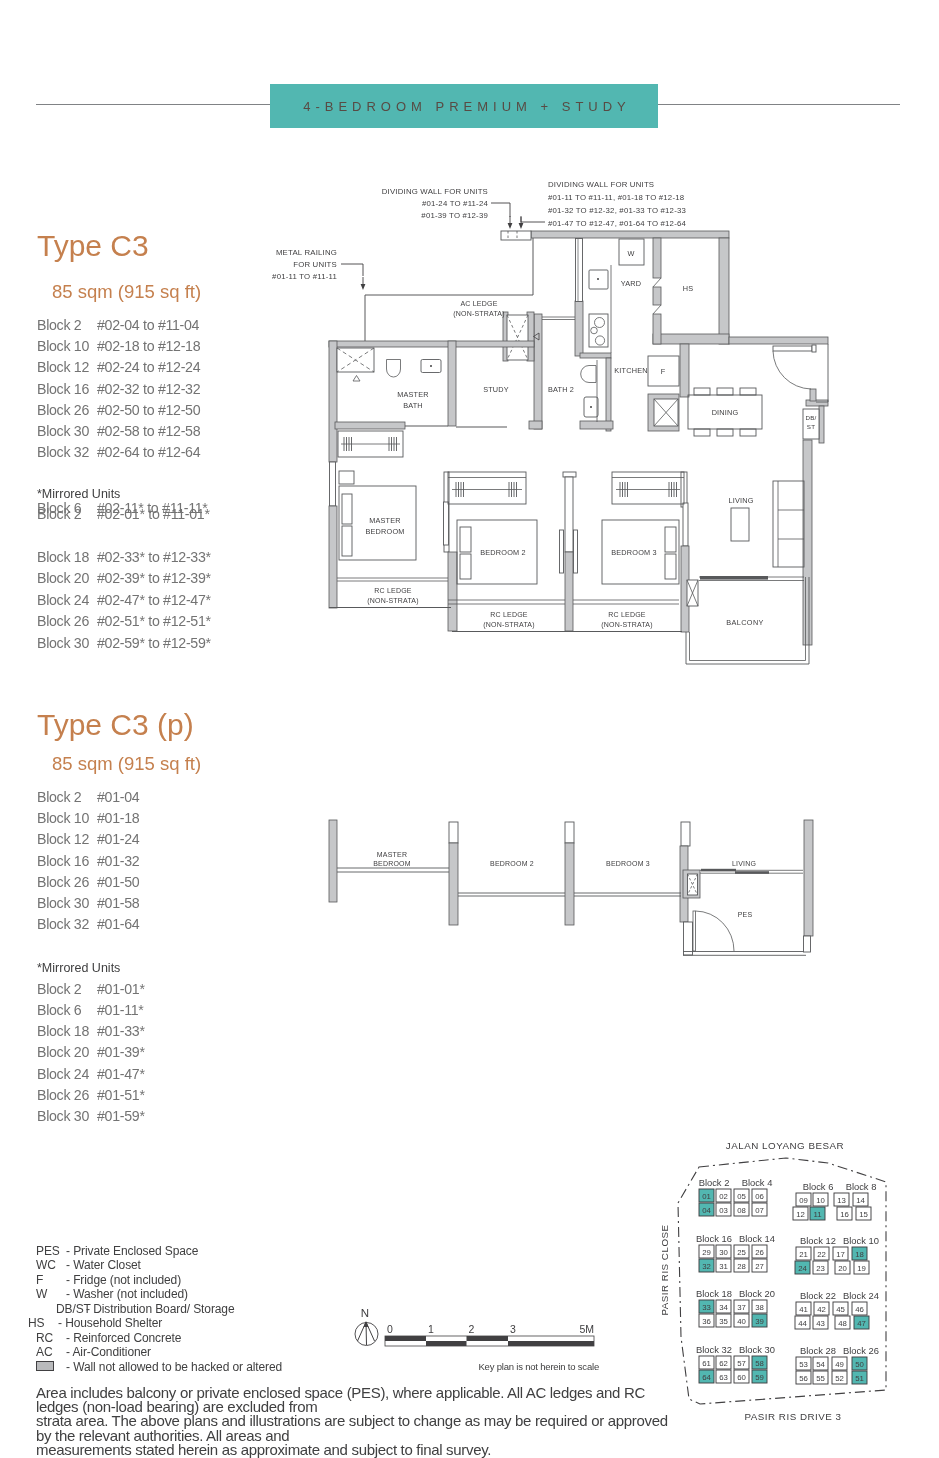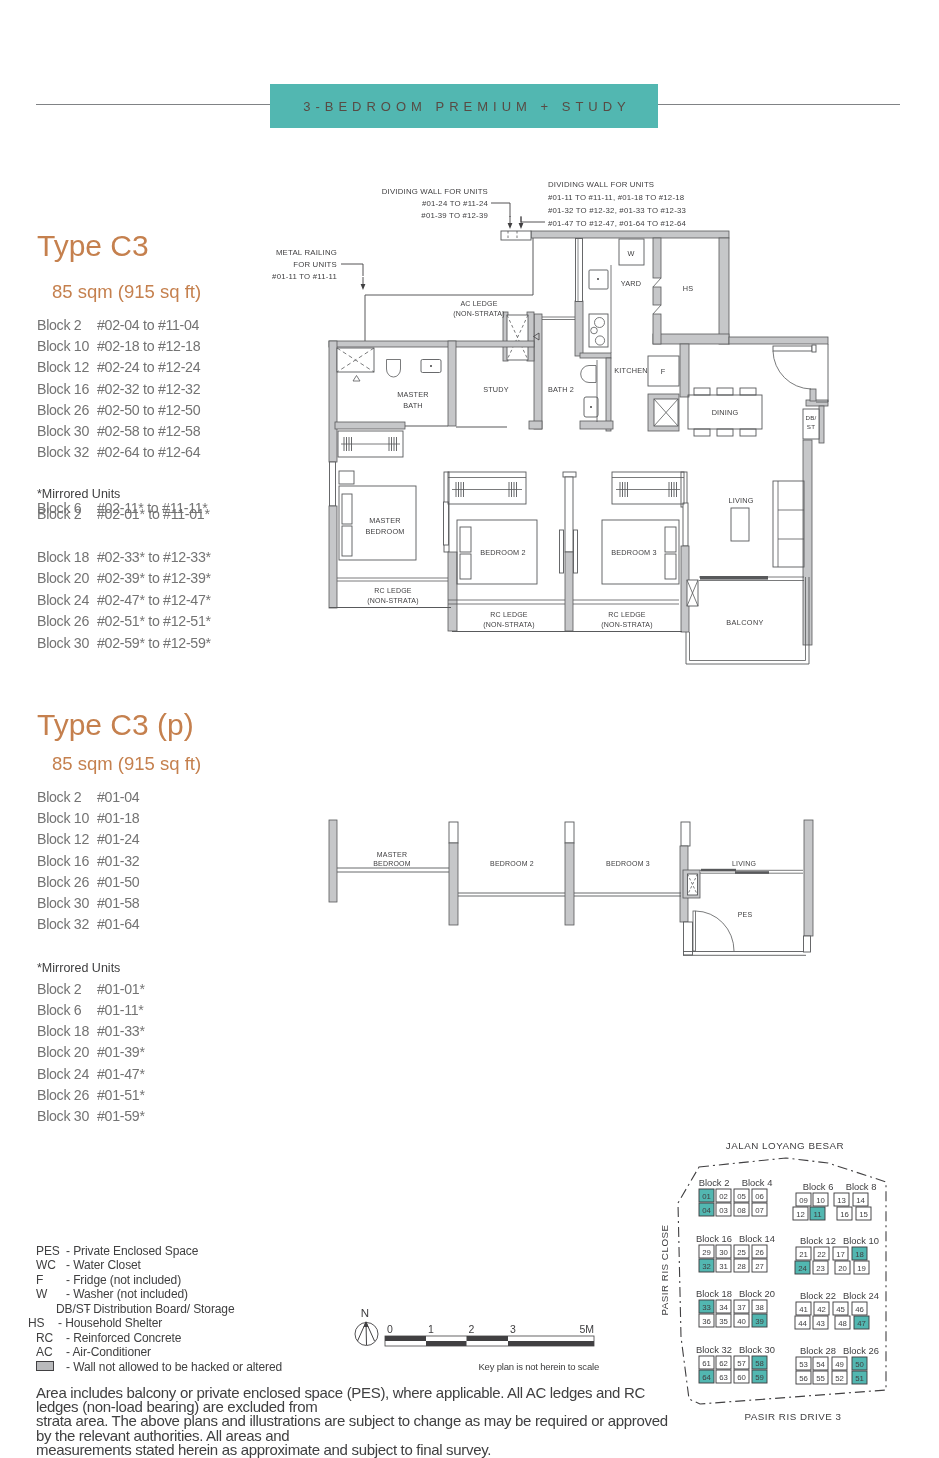--- a/index.html
+++ b/index.html
@@ -21,21 +21,21 @@
 .kpnote{position:absolute;font-size:10.5px;color:#404041;}
 svg text{fill:#414042;}
 </style>
 </head>
 <body>
 <div id="page">
 
 <div id="hline"></div>
 
 <div id="hdr">
-      <span>3-BEDROOM PREMIUM + STUDY</span>
+      <span>4-BEDROOM PREMIUM + STUDY</span>
     </div>
 
 <h1 class="type" style="top:229px;">Type C3</h1>
 
 <h2 class="sqm" style="top:266px;">85 sqm (915 sq ft)</h2>
 
 <div class="blk" style="top:317px;"><b>Block 2</b>#02-04 to #11-04</div>
 <div class="blk" style="top:338px;"><b>Block 10</b>#02-18 to #12-18</div>
 <div class="blk" style="top:359px;"><b>Block 12</b>#02-24 to #12-24</div>
 <div class="blk" style="top:381px;"><b>Block 16</b>#02-32 to #12-32</div>

